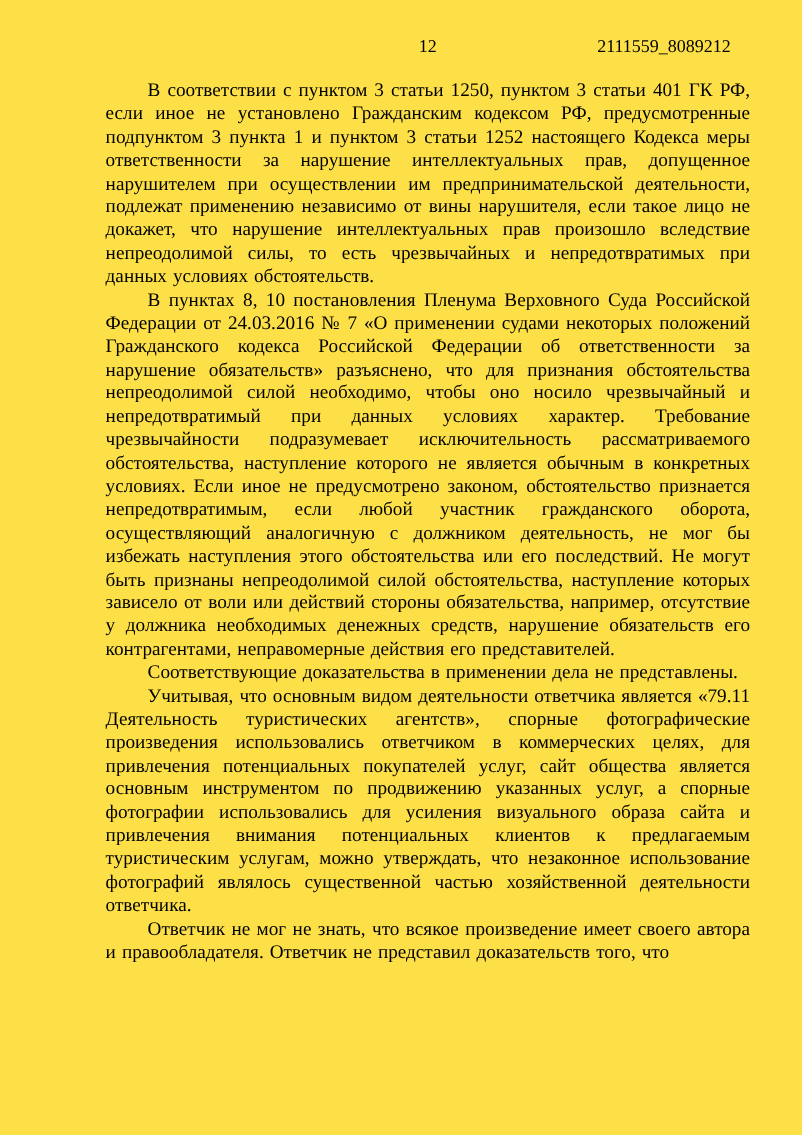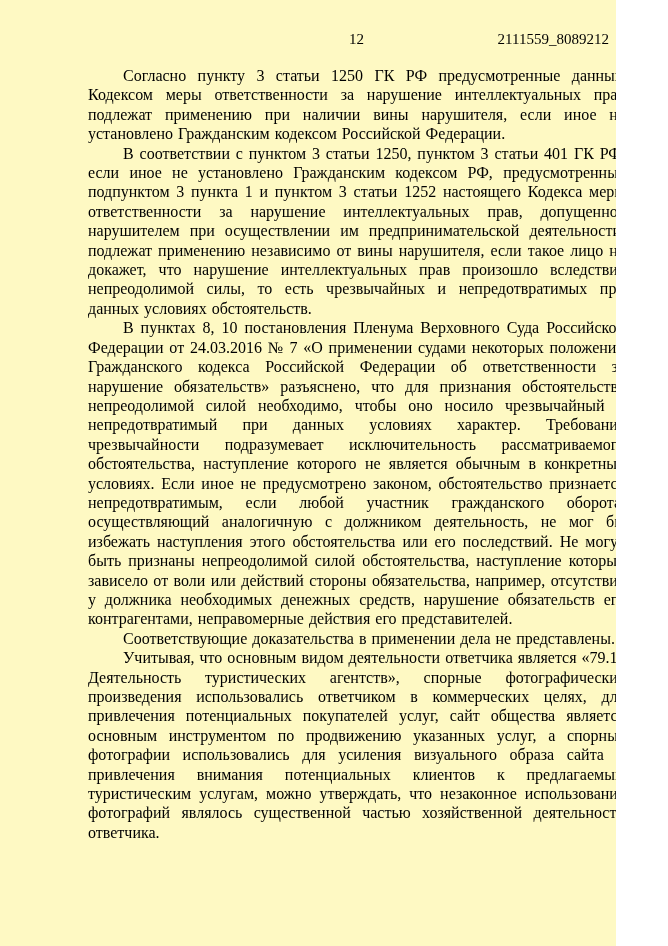--- a/index.html
+++ b/index.html
@@ -2,23 +2,23 @@
 <html lang="ru"><head>
 <meta charset="utf-8">
 <style>
   html, body {
     margin: 0;
     padding: 0;
     background: #ffffff;
   }
   .page {
     position: relative;
-    width: 616px;
+    width: 668px;
     height: 946px;
-    background: #fef9c3;
+    background: #fde047;
     overflow: hidden;
     font-family: "Liberation Serif", "DejaVu Serif", serif;
     color: #000000;
   }
   .page-header {
     position: absolute;
     top: 30px;
     left: 88px;
     width: 537px;
     height: 18px;
@@ -54,19 +54,19 @@
 </head>
 <body>
 
 <div class="page">
   <div class="page-header">
     <span class="page-number">12</span>
     <span class="doc-id">2111559_8089212</span>
   </div>
 
   <div class="content">
-    <p>Согласно пункту 3 статьи 1250 ГК РФ предусмотренные данным Кодексом меры ответственности за нарушение интеллектуальных прав подлежат применению при наличии вины нарушителя, если иное не установлено Гражданским кодексом Российской Федерации.</p>
     <p>В соответствии с пунктом 3 статьи 1250, пунктом 3 статьи 401 ГК РФ, если иное не установлено Гражданским кодексом РФ, предусмотренные подпунктом 3 пункта 1 и пунктом 3 статьи 1252 настоящего Кодекса меры ответственности за нарушение интеллектуальных прав, допущенное нарушителем при осуществлении им предпринимательской деятельности, подлежат применению независимо от вины нарушителя, если такое лицо не докажет, что нарушение интеллектуальных прав произошло вследствие непреодолимой силы, то есть чрезвычайных и непредотвратимых при данных условиях обстоятельств.</p>
     <p>В пунктах 8, 10 постановления Пленума Верховного Суда Российской Федерации от 24.03.2016 № 7 «О применении судами некоторых положений Гражданского кодекса Российской Федерации об ответственности за нарушение обязательств» разъяснено, что для признания обстоятельства непреодолимой силой необходимо, чтобы оно носило чрезвычайный и непредотвратимый при данных условиях характер. Требование чрезвычайности подразумевает исключительность рассматриваемого обстоятельства, наступление которого не является обычным в конкретных условиях. Если иное не предусмотрено законом, обстоятельство признается непредотвратимым, если любой участник гражданского оборота, осуществляющий аналогичную с должником деятельность, не мог бы избежать наступления этого обстоятельства или его последствий. Не могут быть признаны непреодолимой силой  обстоятельства, наступление которых зависело от воли или действий стороны обязательства, например, отсутствие у должника необходимых денежных средств, нарушение обязательств его контрагентами, неправомерные действия его представителей.</p>
     <p>Соответствующие доказательства в применении дела не представлены.</p>
     <p>Учитывая, что основным видом деятельности ответчика является «79.11 Деятельность туристических агентств», спорные фотографические произведения использовались ответчиком в коммерческих целях, для привлечения потенциальных покупателей услуг, сайт общества является основным инструментом по продвижению указанных услуг, а спорные фотографии использовались для усиления визуального образа сайта и привлечения внимания потенциальных клиентов к предлагаемым туристическим услугам, можно утверждать, что незаконное использование фотографий являлось существенной частью хозяйственной деятельности ответчика.</p>
+    <p>Ответчик не мог не знать, что всякое произведение имеет своего автора и правообладателя. Ответчик не представил доказательств того, что</p>
   </div>
 </div>
 
 </body></html>

